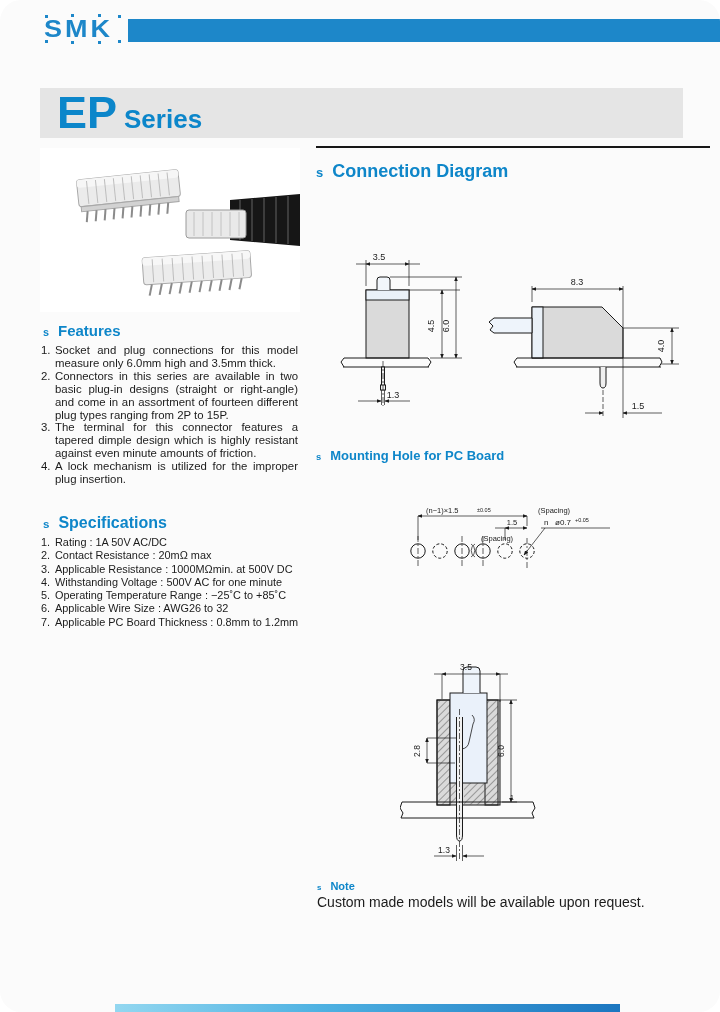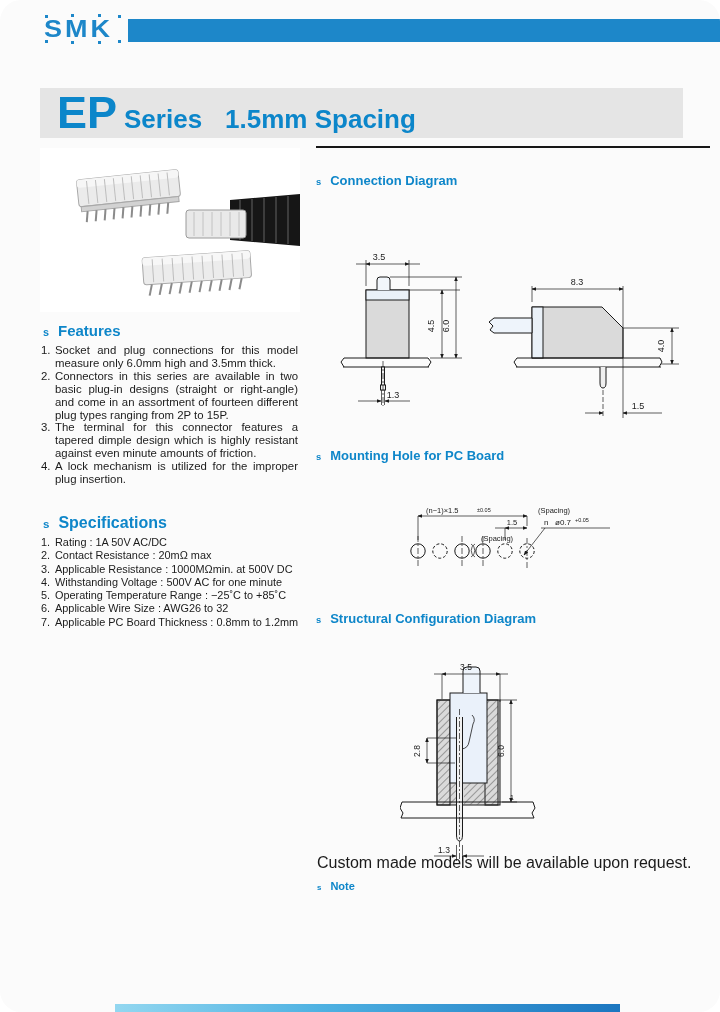--- a/index.html
+++ b/index.html
@@ -19,36 +19,36 @@
   .banner .series{font-size:26px;font-weight:bold;color:#0c86ca;margin-left:7px;}
   .banner .spacing{font-size:26px;font-weight:bold;color:#0c86ca;margin-left:23px;}
 
   .rule{position:absolute;left:316px;top:146px;width:394px;height:2px;background:#171717;}
 
   
   .shead{position:absolute;font-weight:bold;color:#0e86c9;white-space:nowrap;}
   .shead .mk{font-size:.72em;margin-right:9px;}
   #h-features{left:43px;top:322px;font-size:15px;}
   #h-specs{left:43px;top:514px;font-size:16px;}
-  #h-conn{left:316px;top:173px;font-size:13px;}
+  #h-conn{left:316px;top:161px;font-size:18px;}
   #h-mount{left:316px;top:448px;font-size:13px;}
   #h-struct{left:316px;top:611px;font-size:13px;}
   #h-note{left:317px;top:880px;font-size:11px;}
 
   
   .list{position:absolute;color:#1b1b1b;}
   .li{display:flex;align-items:flex-start;}
   .li .num{flex:0 0 14px;}
   .li .txt{flex:1;text-align:justify;}
   .features{left:41px;top:344px;width:257px;font-size:11.4px;line-height:12.9px;}
   .specs{left:41px;top:536px;width:264px;font-size:10.9px;line-height:13.3px;}
   .specs .li .txt{text-align:left;white-space:nowrap;}
   .cont{text-align:right;padding-right:4px;}
 
-  .note-text{position:absolute;left:317px;top:854px;font-size:16px;color:#1b1b1b;white-space:nowrap;}
+  .note-text{position:absolute;left:317px;top:894px;font-size:14px;color:#1b1b1b;white-space:nowrap;}
 
   svg text{font-family:"Liberation Sans",sans-serif;fill:#1a1a1a;}
   .bottombar{position:absolute;left:115px;top:1004px;width:505px;height:8px;
              background:linear-gradient(90deg,#93d7f0 0%,#4fb2e2 40%,#1b76c0 100%);}
 </style>
 </head>
 <body>
 
 <div class="page">
 
@@ -59,21 +59,20 @@
   <div class="dot" style="left:98px;top:14px"></div>
   <div class="dot" style="left:118px;top:15px"></div>
   <div class="dot" style="left:45px;top:40px"></div>
   <div class="dot" style="left:71px;top:41px"></div>
   <div class="dot" style="left:98px;top:41px"></div>
   <div class="dot" style="left:118px;top:40px"></div>
 
   <div class="banner">
     <span class="ep">EP</span>
     <span class="series">Series</span>
-    <span class="spacing">1.5mm Spacing</span>
   </div>
 
   <div class="rule"></div>
 
   <svg style="position:absolute;left:40px;top:148px" width="260" height="164" viewBox="0 0 260 164">
     <rect x="0" y="0" width="260" height="164" fill="#ffffff"></rect>
     <g transform="rotate(-6 95 45)">
       <rect x="38" y="26" width="102" height="27" rx="3" fill="#ebebeb" stroke="#a8a8a8"></rect>
       <rect x="38" y="26" width="102" height="8" rx="3" fill="#f6f6f6" stroke="none"></rect>
       <g stroke="#bdbdbd">
@@ -155,23 +154,20 @@
     <span class="mk">s</span><span>Features</span>
   </div>
   <div class="shead" id="h-specs">
     <span class="mk">s</span><span>Specifications</span>
   </div>
   <div class="shead" id="h-conn">
     <span class="mk">s</span><span>Connection Diagram</span>
   </div>
   <div class="shead" id="h-mount">
     <span class="mk">s</span><span>Mounting Hole for PC Board</span>
-  </div>
-  <div class="shead" id="h-struct">
-    <span class="mk">s</span><span>Structural Configuration Diagram</span>
   </div>
   <div class="shead" id="h-note">
     <span class="mk">s</span><span>Note</span>
   </div>
   <div class="note-text">Custom made models will be available upon request.</div>
 
   <div class="list features">
       <div class="li">
         <span class="num">1.</span>
         <span class="txt">Socket and plug connections for this model measure only 6.0mm high and 3.5mm thick.</span>

